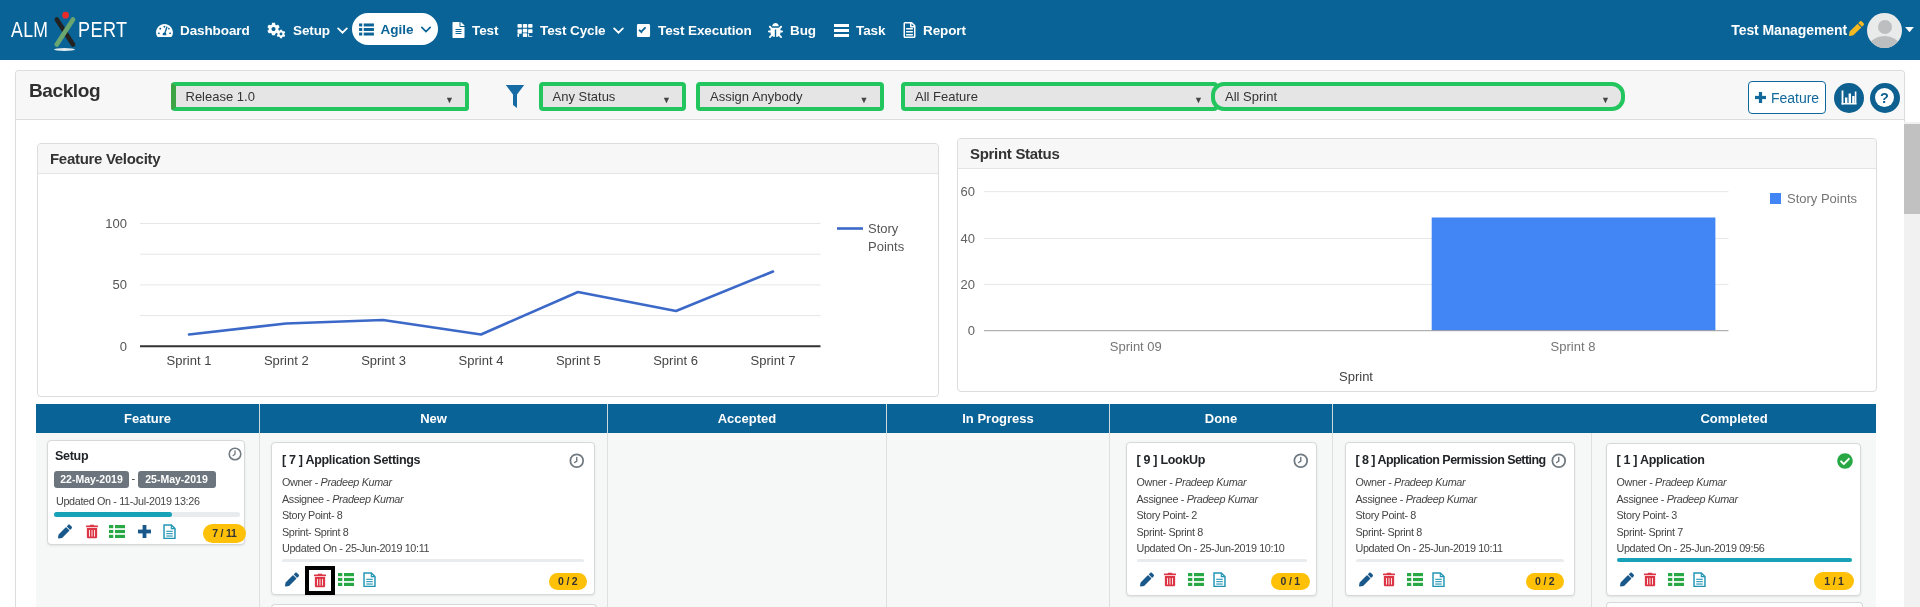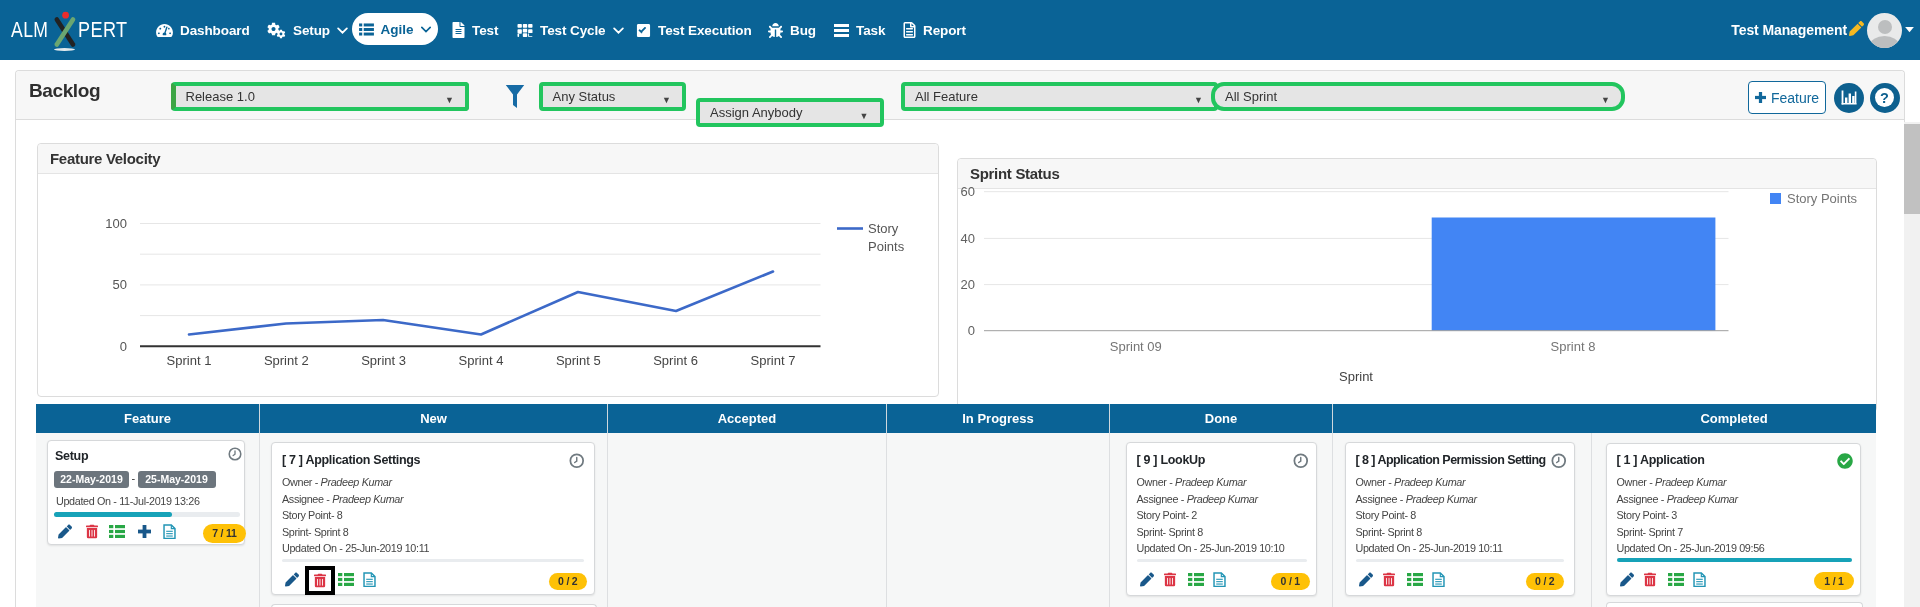--- a/index.html
+++ b/index.html
@@ -165,21 +165,21 @@
 </div>
 
 <div id="card">
 <div id="cardhead">
   <div id="backlog">Backlog</div>
   <div class="sel" style="left:154.5px;width:298.5px;border-left:5px solid #3da545;">Release 1.0<span class="arr">▼</span></div>
   <svg class="abs" style="left:489px;top:14px;" width="20" height="24" viewBox="0 0 20 24">
           <path fill="#176ba5" d="M0.8 0 H19.2 L12 9.5 V23 L8 20 V9.5 Z"></path>
         </svg>
   <div class="sel" style="left:522.5px;width:147.5px;">Any Status<span class="arr">▼</span></div>
-  <div class="sel" style="left:680px;width:187.5px;margin-top:16px;">Assign Anybody<span class="arr">▼</span></div>
+  <div class="sel" style="left:680px;width:187.5px;">Assign Anybody<span class="arr">▼</span></div>
   <div class="sel" style="left:885px;width:317px;">All Feature<span class="arr">▼</span></div>
   <div class="sel" style="left:1195px;width:414px;border-radius:13px;">All Sprint<span class="arr">▼</span></div>
   <div class="btn-feature"><svg width="11" height="11" viewBox="0 0 13 13" style="margin-right:5px;">
             <g fill="#11689b">
               <rect x="4.6" y="0" width="3.8" height="13"></rect>
               <rect x="0" y="4.6" width="13" height="3.8"></rect>
             </g>
           </svg>Feature</div>
   <div class="roundbtn" style="left:1818px;">
     <svg width="16" height="15" viewBox="0 0 16 15" fill="#fff">
@@ -223,21 +223,21 @@
     <text x="736" y="193">Sprint 7</text>
   </g>
   <polyline points="152,162.5 249,151.5 346,148 444,162.5 541,120 639,139 736,99.5" fill="none" stroke="#3c69c8" stroke-width="2.6" stroke-linejoin="round" stroke-linecap="round"></polyline>
   <line x1="800" y1="56.5" x2="826" y2="56.5" stroke="#3c69c8" stroke-width="2.6"></line>
   <g font-size="13" fill="#555">
     <text x="831" y="61">Story</text>
     <text x="831" y="79">Points</text>
   </g>
 </svg>
 
-<div class="panel" style="left:941px;top:87px;width:920px;height:254px;">
+<div class="panel" style="left:941px;top:67px;width:920px;height:254px;">
   <div class="panelhead">Sprint Status</div>
 </div>
 <svg class="abs" style="left:941px;top:100.5px;" width="918" height="224" viewBox="0 0 918 224">
 
   <g stroke="#e6e6e6" stroke-width="1">
     <line x1="27" y1="19.7" x2="771.5" y2="19.7"></line>
     <line x1="27" y1="66.4" x2="771.5" y2="66.4"></line>
     <line x1="27" y1="112.6" x2="771.5" y2="112.6"></line>
   </g>
   <rect x="474.7" y="45.5" width="283.7" height="113.2" fill="#4285f4"></rect>

